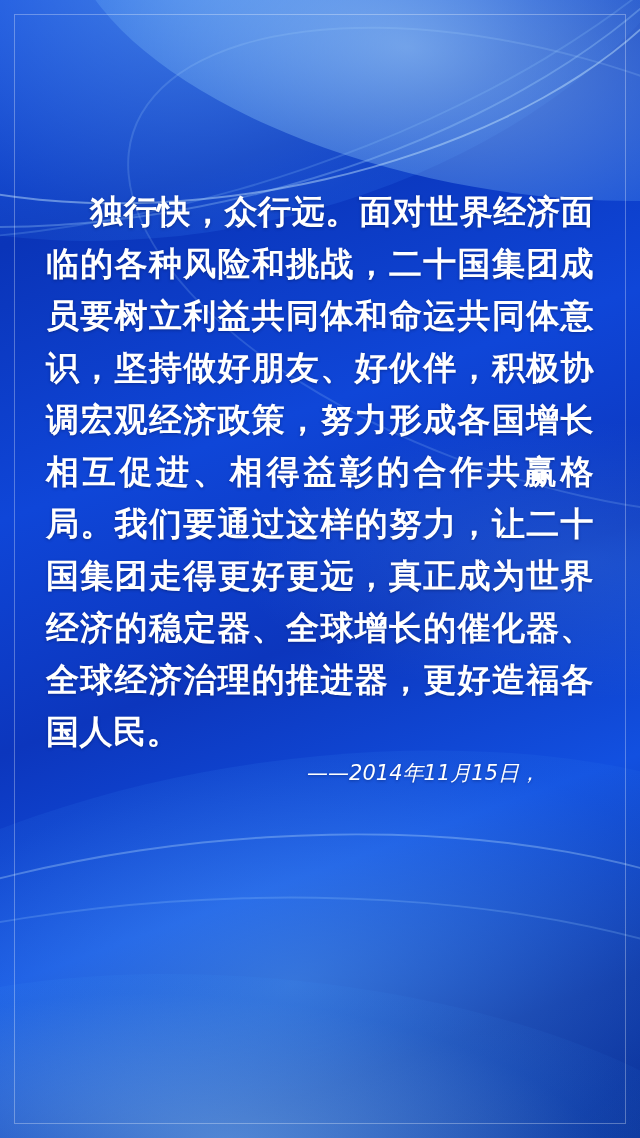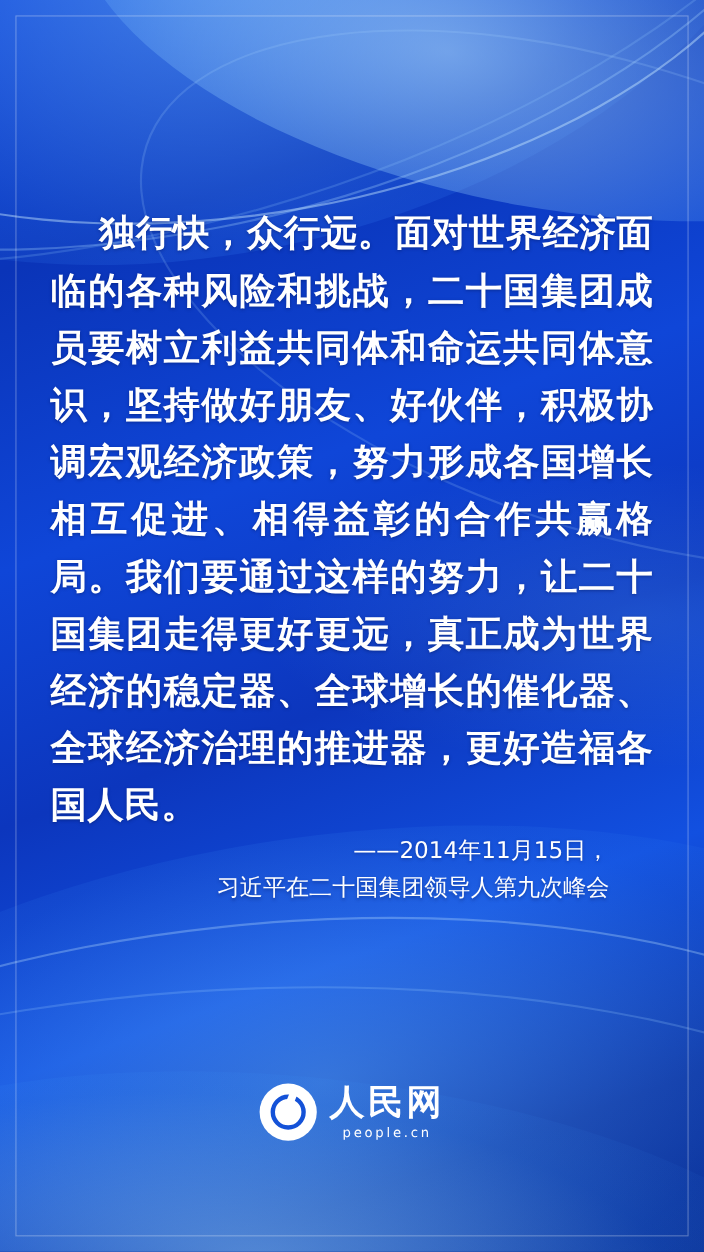--- a/index.html
+++ b/index.html
@@ -95,29 +95,30 @@
     font-size: 33px;
     line-height: 52px;
     letter-spacing: 0.5px;
     text-align: justify;
     text-shadow: 0 1px 3px rgba(0,20,80,0.45);
   }
   .quote .indent { display: inline-block; width: 44px; }
 
   .attribution {
     position: absolute;
-    right: 56px;
+    right: 70px;
     top: 756px;
     width: 430px;
     text-align: right;
     color: #ffffff;
     font-family: "DejaVu Sans", "Liberation Sans", sans-serif;
     font-size: 21px;
     line-height: 34px;
     text-shadow: 0 1px 3px rgba(0,20,80,0.4);
+    font-style: italic;
   }
 
   .logo-wrap {
     position: absolute;
     left: 0;
     top: 985px;
     width: 640px;
     display: flex;
     align-items: center;
     justify-content: center;
@@ -188,25 +189,17 @@
   <div class="arc a5"></div>
 
   <div class="frame"></div>
 
   <div class="content">
 
     <div class="quote"><span class="indent"></span><span>独行快，众行远。面对世界经济面临的各种风险和挑战，二十国集团成员要树立利益共同体和命运共同体意识，坚持做好朋友、好伙伴，积极协调宏观经济政策，努力形成各国增长相互促进、相得益彰的合作共赢格局。我们要通过这样的努力，让二十国集团走得更好更远，真正成为世界经济的稳定器、全球增长的催化器、全球经济治理的推进器，更好造福各国人民。</span></div>
 
     <div class="attribution">
       <div>——2014年11月15日，</div>
-      <div>习近平在二十国集团领导人第九次峰会</div>
     </div>
 
-    <div class="logo-wrap">
-      <div class="logo-mark"></div>
-      <div class="logo-text">
-        <div class="logo-cn">人民网</div>
-        <div class="logo-en">people.cn</div>
-      </div>
-    </div>
 
   </div>
 </div>
 
 </body></html>

